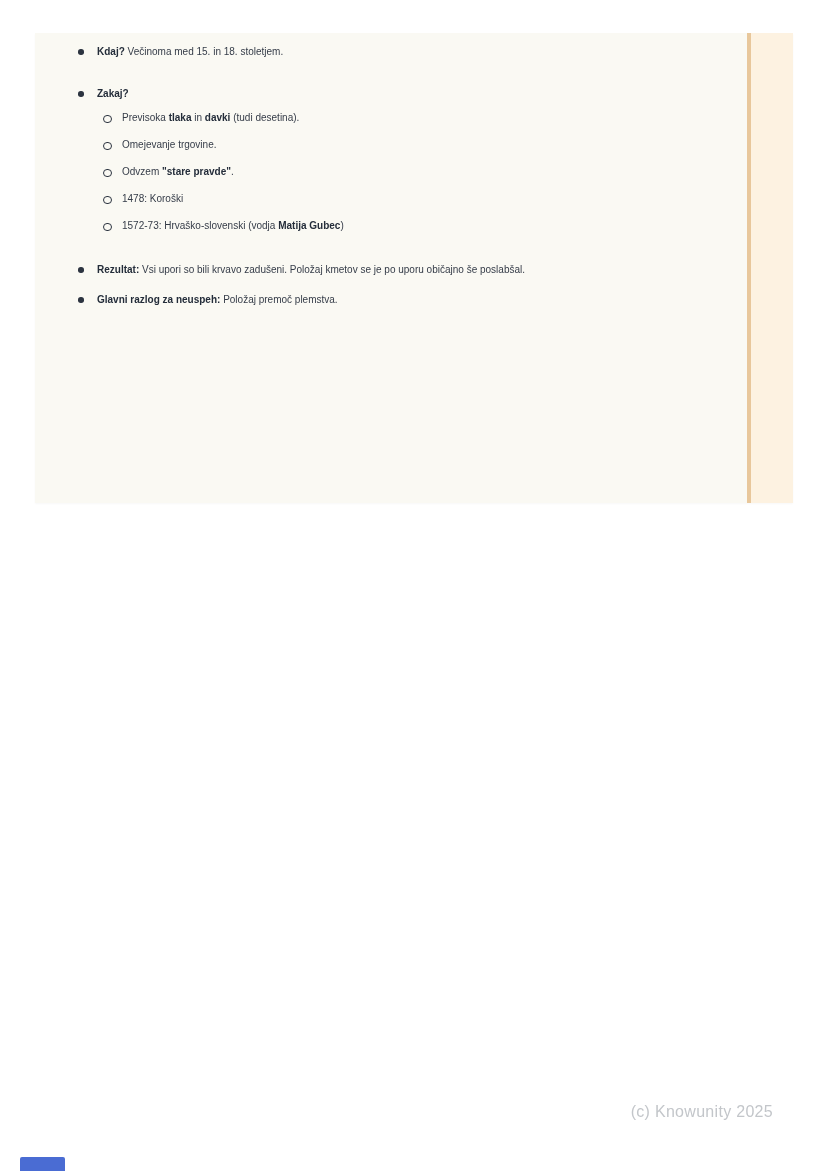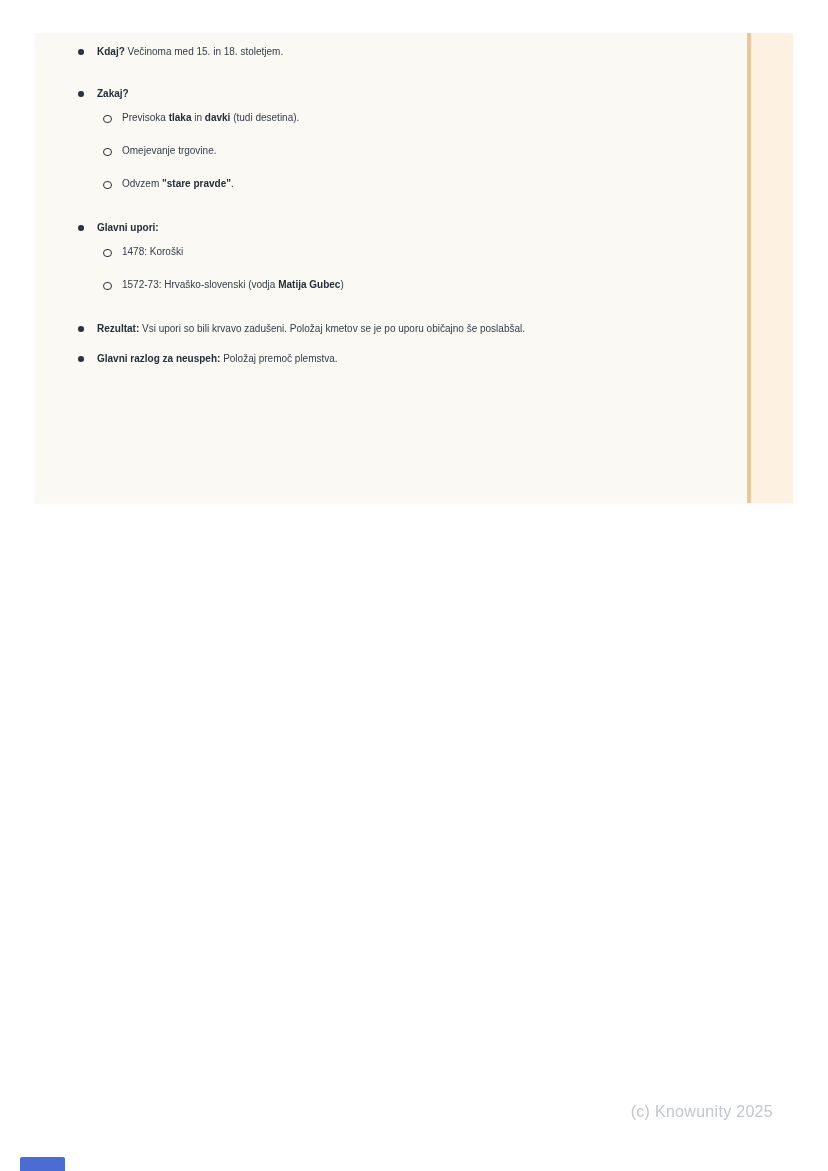--- a/index.html
+++ b/index.html
@@ -69,21 +69,21 @@
     content: "";
     position: absolute;
     left: 0; top: 10.5px;
     width: 6.5px; height: 6.5px;
     border-radius: 50%;
     border: 1.6px solid #2c3440;
     background: transparent;
   }
 
   
-  .li + .li        { margin-top: 6px;  }  
+  .li + .li        {  }  
   .lvl1 + .lvl1    { margin-top: 15px;  }
   .lvl1 + .lvl2    { margin-top: -3px; }
   .lvl2 + .lvl1    { margin-top: 17px; }
   .wrap + .lvl1    { margin-top: 3px;  }
 
   .footer {
     position: absolute;
     top: 1103px;
     right: 55px;
     font-size: 16px;
@@ -123,24 +123,20 @@
           <span class="txt"><span>Previsoka </span><span class="b">tlaka</span><span> in </span><span class="b">davki</span><span> (tudi desetina).</span></span>
         </div>
         <div class="li lvl2">
           <span class="bullet b2"></span>
           <span class="txt"><span>Omejevanje trgovine.</span></span>
         </div>
         <div class="li lvl2">
           <span class="bullet b2"></span>
           <span class="txt"><span>Odvzem </span><span class="b">"stare pravde"</span><span>.</span></span>
         </div>
-        <div class="li lvl1">
-          <span class="bullet b1"></span>
-          <span class="txt"><span class="b">Glavni upori:</span></span>
-        </div>
         <div class="li lvl2">
           <span class="bullet b2"></span>
           <span class="txt"><span>1478: Koroški</span></span>
         </div>
         <div class="li lvl2">
           <span class="bullet b2"></span>
           <span class="txt"><span>1572-73: Hrvaško-slovenski (vodja </span><span class="b">Matija Gubec</span><span>)</span></span>
         </div>
         <div class="li lvl1 wrap">
           <span class="bullet b1"></span>

